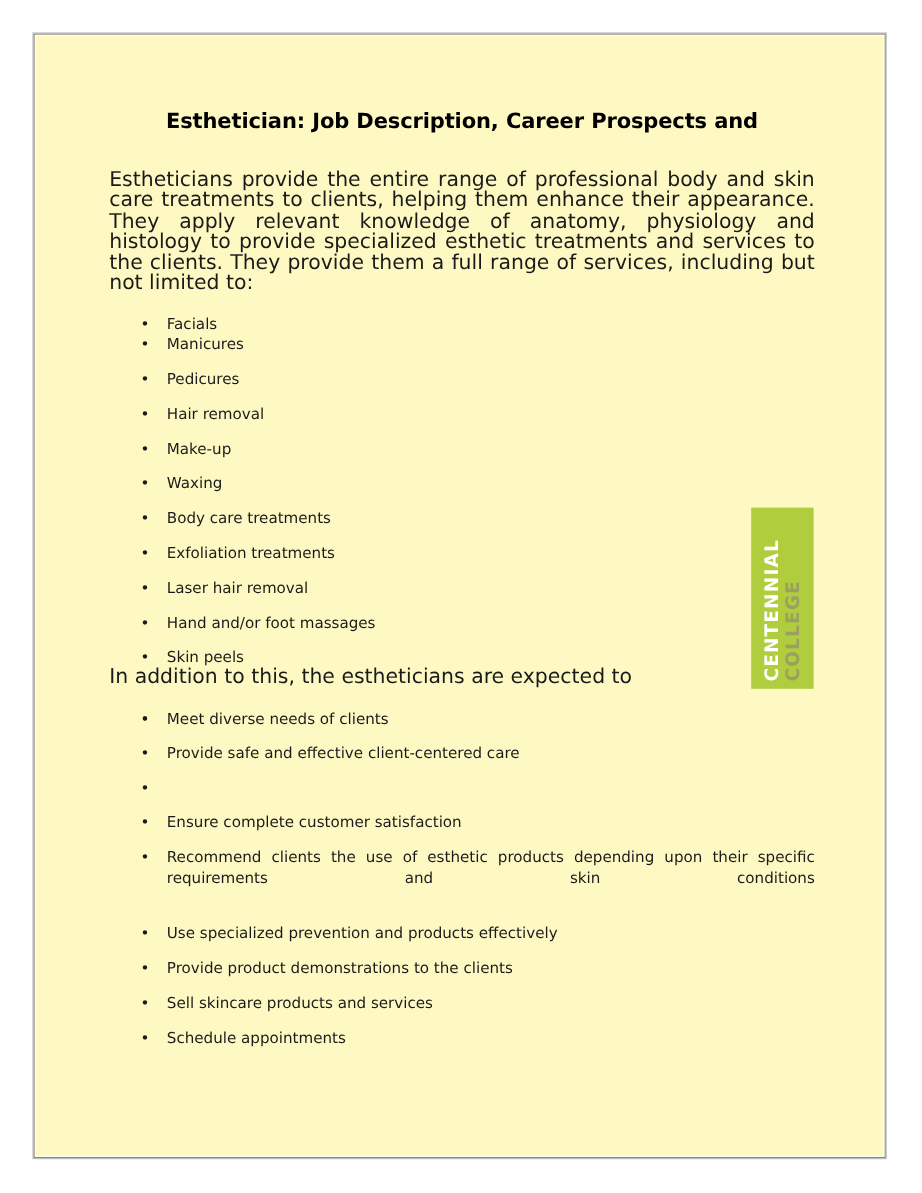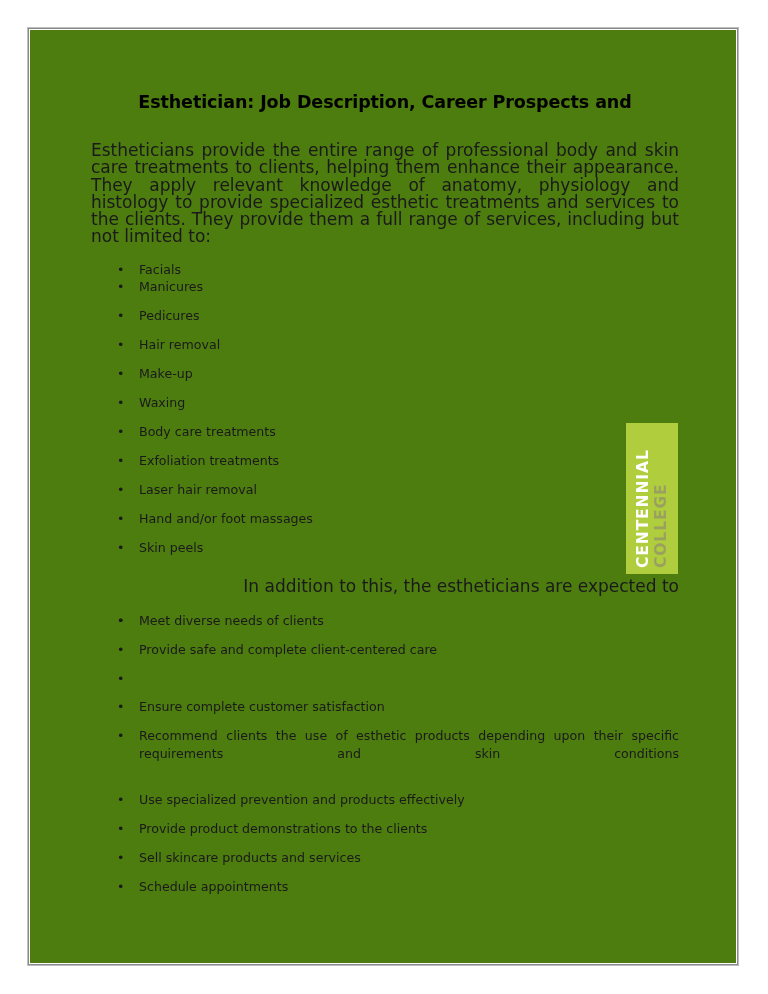--- a/index.html
+++ b/index.html
@@ -66,22 +66,21 @@
     line-height: 17.3px;
     color: #1a1a1a;
     text-align: justify;
     text-justify: inter-word;
     margin: 0;
   }
   .intro {
     margin-top: 27px;
   }
   .mid-para {
-    text-align: right;
-    margin-top: 22px;
+    text-align: left;
   }
 
   
   ul.blist {
     list-style: none;
     margin: 0;
     padding: 0;
   }
   ul.blist li {
     position: relative;
@@ -170,21 +169,21 @@
     letter-spacing: 0.9px;
     color: #9aa05f;
     line-height: 17px;
     white-space: nowrap;
     margin-top: 1px;
   }
 </style>
 </head>
 <body style="background: rgb(255, 255, 255);">
 
-<div id="page-frame" style="background: #4d7c0f; border-color: rgb(138, 138, 138);">
+<div id="page-frame" style="background: #fef9c3; border-color: rgb(138, 138, 138);">
   <div id="page-inner"></div>
 
   <div id="content">
 
     <div class="title-block">
       <h1 class="doc-title">
         <span class="line">Esthetician: Job Description, Career Prospects and</span>
       </h1>
     </div>
 
@@ -202,21 +201,21 @@
       <li class="gap nostretch"><span class="bul">•</span><span>Laser hair removal</span></li>
       <li class="gap nostretch"><span class="bul">•</span><span>Hand and/or foot massages</span></li>
       <li class="gap nostretch"><span class="bul">•</span><span>Skin peels</span></li>
     </ul>
 
     <p class="para mid-para">In addition to this, the estheticians are expected to</p>
 
     <ul class="blist" id="list-expectations">
       <li class="tight nostretch"><span class="bul">•</span></li>
       <li class="tight nostretch"><span class="bul">•</span><span>Meet diverse needs of clients</span></li>
-      <li class="gap nostretch"><span class="bul">•</span><span>Provide safe and complete client-centered care</span></li>
+      <li class="gap nostretch"><span class="bul">•</span><span>Provide safe and effective client-centered care</span></li>
       <li class="gap wrap"><span class="bul">•</span></li>
       <li class="gap nostretch"><span class="bul">•</span><span>Ensure complete customer satisfaction</span></li>
       <li class="gap wrap"><span class="bul">•</span><span>Recommend clients the use of esthetic products depending upon their specific requirements and skin conditions</span></li>
       <li class="gap nostretch"><span class="bul">•</span><span>Use specialized prevention and products effectively</span></li>
       <li class="gap nostretch"><span class="bul">•</span><span>Provide product demonstrations to the clients</span></li>
       <li class="gap nostretch"><span class="bul">•</span><span>Sell skincare products and services</span></li>
       <li class="gap nostretch"><span class="bul">•</span><span>Schedule appointments</span></li>
     </ul>
 
   </div>

